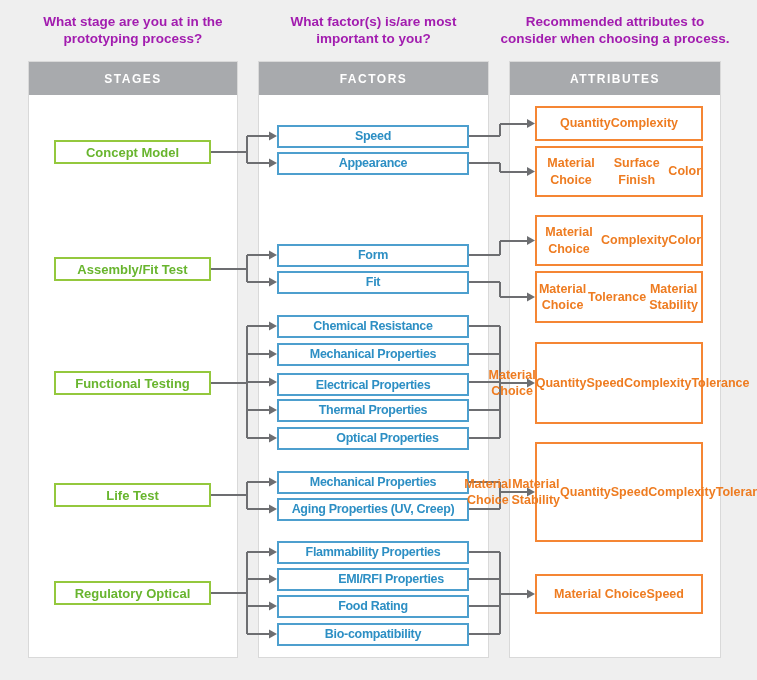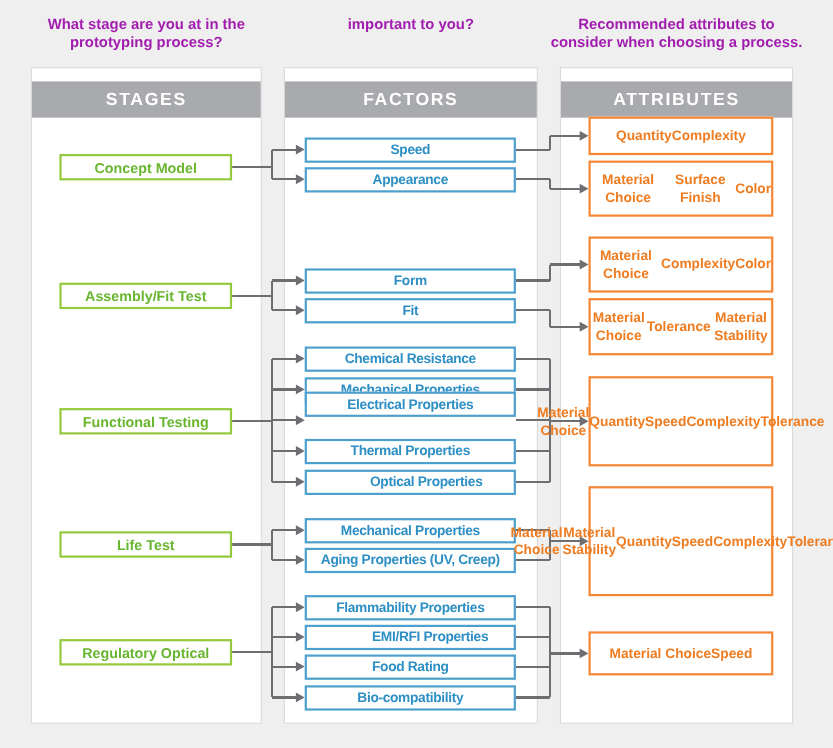--- a/index.html
+++ b/index.html
@@ -10,21 +10,21 @@
     position:absolute;top:13px;text-align:center;
     font-size:13.5px;font-weight:bold;color:#a21caf;line-height:17px;
   }
   .panel{
     position:absolute;top:61px;height:597px;background:#ffffff;
     border:1px solid #d9d9d9;box-sizing:border-box;z-index:0;
   }
   .panel-header{
     position:absolute;left:0;top:0;width:100%;height:33px;background:#a8aaad;
     display:flex;align-items:center;justify-content:center;
-    color:#ffffff;font-size:16px;font-weight:bold;letter-spacing:1.5px;margin-top:12px;
+    color:#ffffff;font-size:12px;font-weight:bold;letter-spacing:1.5px;
   }
   #connector-svg{position:absolute;left:0;top:0;z-index:1;}
 
   .node{
     position:absolute;background:#ffffff;box-sizing:border-box;z-index:2;
     display:flex;align-items:center;justify-content:center;
     font-weight:bold;text-align:center;
   }
   .stage-box{border:2px solid #94c83d;color:#68b52e;font-size:13px;}
   .factor-box{border:2px solid #4d9fce;color:#2d8fc4;font-size:12.5px;letter-spacing:-0.3px;white-space:nowrap;}
@@ -34,20 +34,21 @@
 </head>
 <body>
 
 <div id="stage-canvas">
 
   <div class="col-title" style="left:18px;width:230px;">
     <div>What stage are you at in the</div>
     <div>prototyping process?</div>
   </div>
   <div class="col-title" style="left:258px;width:231px;">
+    <div>What factor(s) is/are most</div>
     <div>important to you?</div>
   </div>
   <div class="col-title" style="left:493px;width:244px;">
     <div>Recommended attributes to</div>
     <div>consider when choosing a process.</div>
   </div>
 
   <div class="panel" style="left:28px;width:210px;">
     <div class="panel-header">STAGES</div>
   </div>
@@ -177,21 +178,21 @@
       </div>
       <div class="node stage-box" style="left: 54px; top: 371px; width: 157px; height: 24px;">
         <span>Functional Testing</span>
       </div>
       <div class="node factor-box" style="left: 277px; top: 314.5px; width: 192px; height: 23px;">
         <span>Chemical Resistance</span>
       </div>
       <div class="node factor-box" style="left: 277px; top: 342.5px; width: 192px; height: 23px;">
         <span>Mechanical Properties</span>
       </div>
-      <div class="node factor-box" style="left: 277px; top: 356px; width: 192px; height: 23px;">
+      <div class="node factor-box" style="left: 277px; top: 373px; width: 192px; height: 23px;">
         <span>Electrical Properties</span>
       </div>
       <div class="node factor-box" style="left: 277px; top: 398.5px; width: 192px; height: 23px;">
         <span>Thermal Properties</span>
       </div>
       <div class="node factor-box" style="left: 277px; top: 426.5px; width: 192px; height: 23px; padding-left: 29px;">
         <span>Optical Properties</span>
       </div>
       <div class="node attr-box" style="left: 535px; top: 342px; width: 168px; height: 82px;">
         <div>Material Choice</div>

